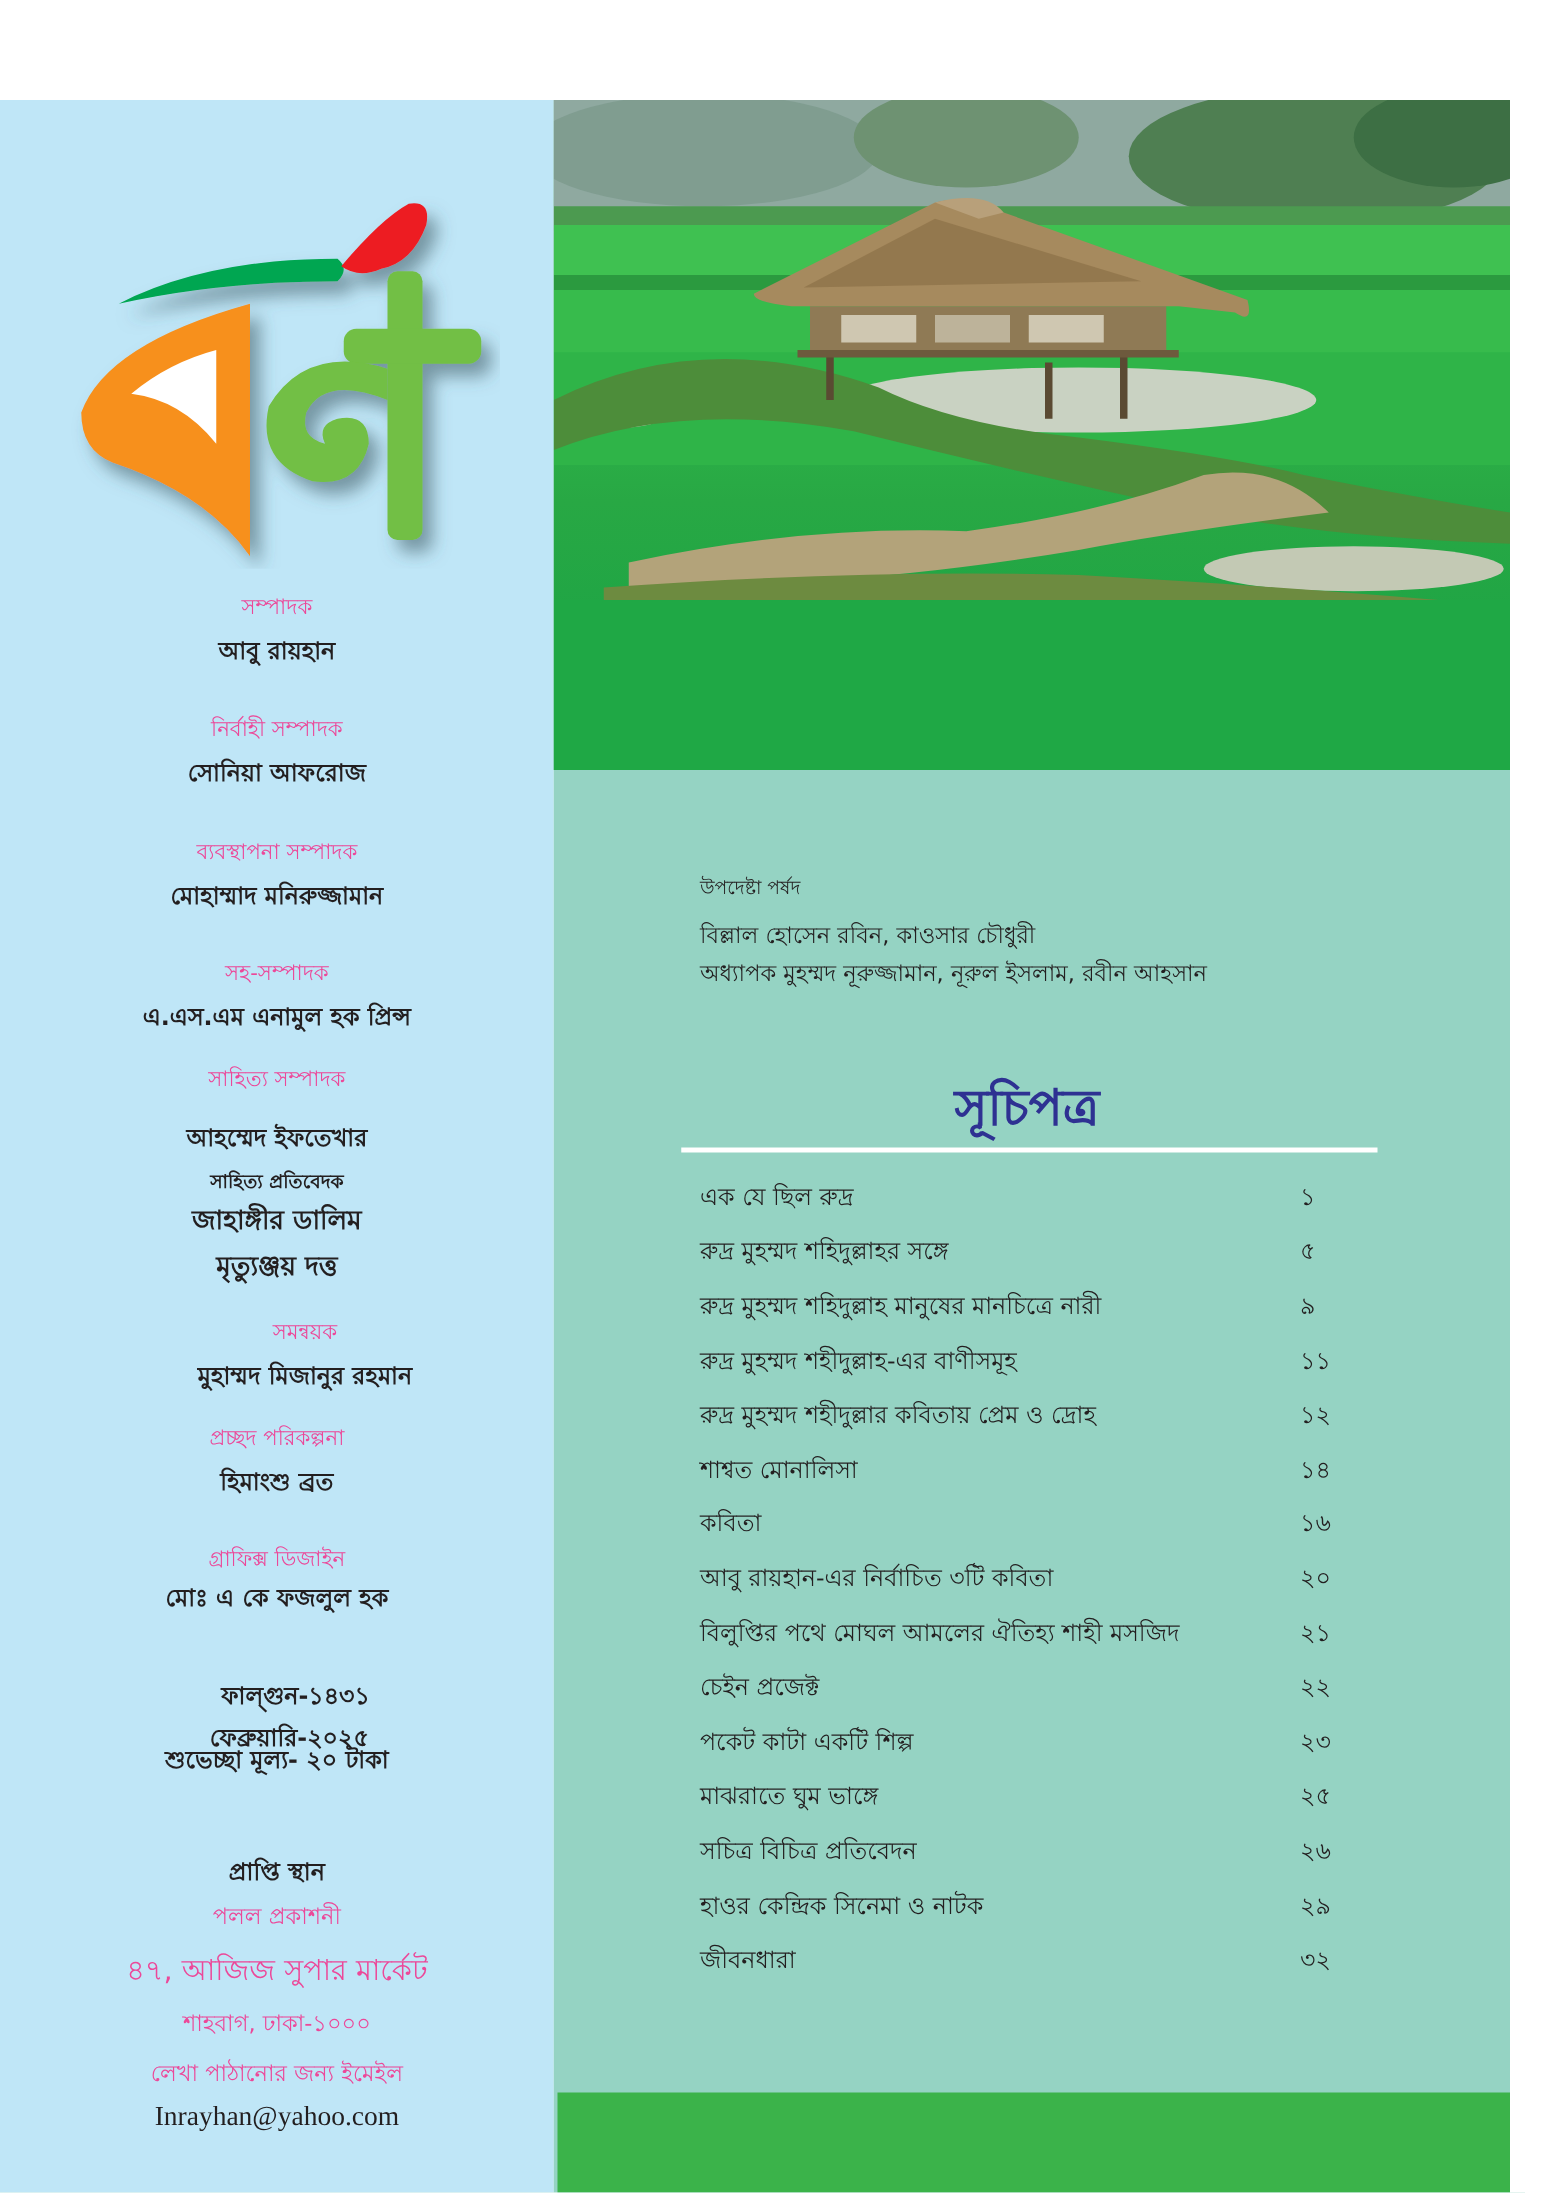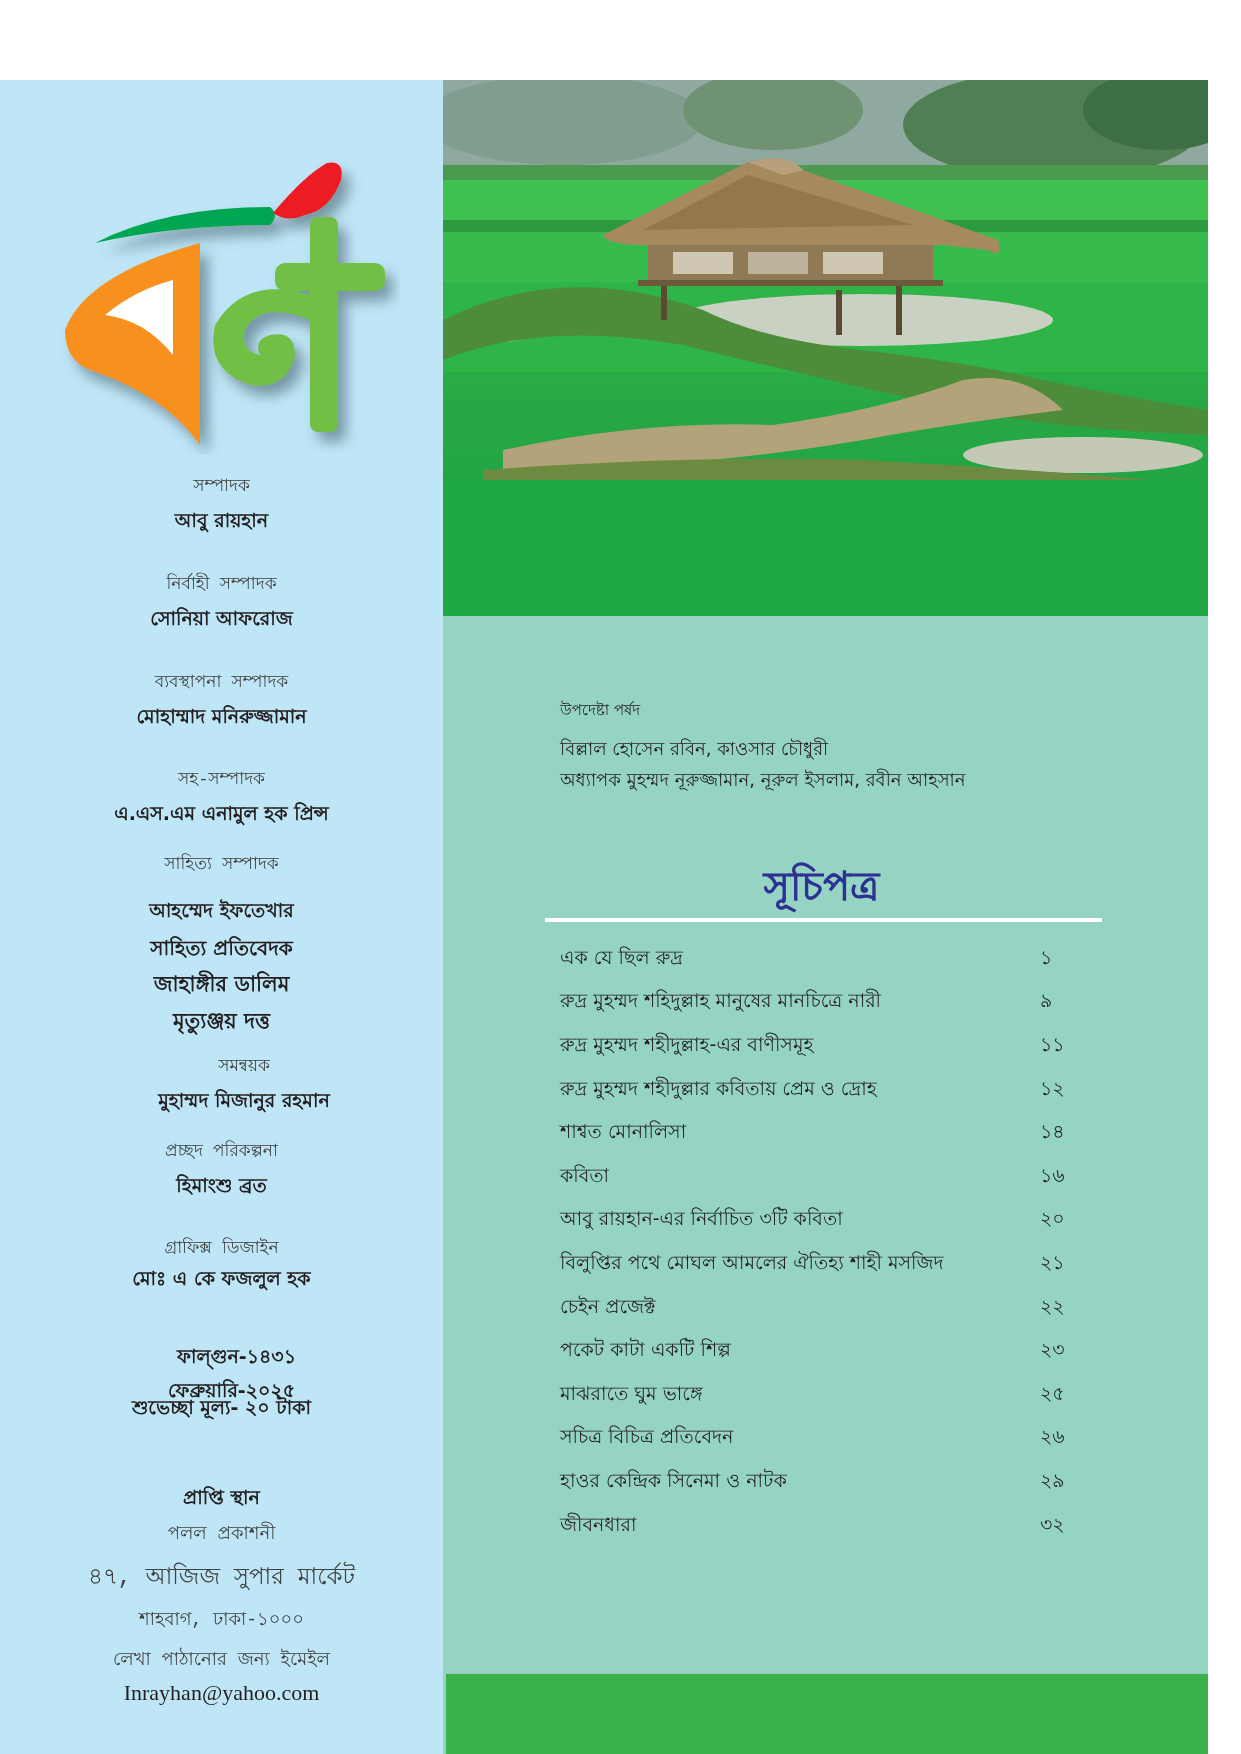--- a/index.html
+++ b/index.html
@@ -21,21 +21,21 @@
   }
   .photo svg { position: absolute; left: 0; top: 0; }
   .green-band {
     position: absolute; left: 446px; top: 1674px; width: 762px; height: 80px;
     background: #3bb34a;
   }
 
   
   .logo { position: absolute; left: 55px; top: 155px; width: 345px; height: 300px; }
   .credit { position: absolute; left: 0; width: 443px; text-align: center; }
-  .role { font-size: 17px; color: #404040; font-family: Liberation Mono, monospace; }
+  .role { font-size: 17px; color: #ec4899; }
   .person { font-size: 19px; font-weight: bold; color: #231f20; }
   .big { font-size: 21px; font-weight: bold; }
   .email { font-family: Liberation Serif, serif; font-size: 22px; }
 
   
   .advisory { position: absolute; left: 560px; top: 698px; width: 620px; }
   .advisory .label { font-size: 15px; margin-bottom: 10px; }
   .advisory .line { font-size: 18px; line-height: 31px; }
 
   .toc-title {
@@ -135,21 +135,21 @@
   </div>
   <div class="credit" style="top:765px;">
     <div class="role">সহ-সম্পাদক</div>
     <div class="person" style="margin-top:6px;">এ.এস.এম এনামুল হক প্রিন্স</div>
   </div>
   <div class="credit" style="top:850px;">
     <div class="role">সাহিত্য সম্পাদক</div>
     <div class="person" style="margin-top:18px;">আহম্মেদ ইফতেখার</div>
   </div>
   <div class="credit" style="top:933px;">
-    <div class="person" style="font-size:20px;">সাহিত্য প্রতিবেদক</div>
+    <div class="person" style="font-size:15px;">সাহিত্য প্রতিবেদক</div>
     <div class="person big" style="margin-top:2px;">জাহাঙ্গীর ডালিম</div>
     <div class="person big" style="margin-top:2px;">মৃত্যুঞ্জয় দত্ত</div>
   </div>
   <div class="credit" style="top:1052px;padding-left:45px;">
     <div class="role">সমন্বয়ক</div>
     <div class="person" style="margin-top:6px;">মুহাম্মদ মিজানুর রহমান</div>
   </div>
   <div class="credit" style="top:1137px;">
     <div class="role">প্রচ্ছদ পরিকল্পনা</div>
     <div class="person" style="margin-top:6px;">হিমাংশু ব্রত</div>
@@ -188,20 +188,24 @@
 
 <div class="toc-title">সূচিপত্র</div>
 <div class="toc-divider"></div>
 
 <div class="toc">
   <div class="toc-row">
       <span>এক যে ছিল রুদ্র</span>
       <span class="page">১</span>
     </div>
   <div class="toc-row">
+      <span>রুদ্র মুহম্মদ শহিদুল্লাহর সঙ্গে</span>
+      <span class="page">৫</span>
+    </div>
+  <div class="toc-row">
       <span>রুদ্র মুহম্মদ শহিদুল্লাহ মানুষের মানচিত্রে নারী</span>
       <span class="page">৯</span>
     </div>
   <div class="toc-row">
       <span>রুদ্র মুহম্মদ শহীদুল্লাহ-এর বাণীসমূহ</span>
       <span class="page">১১</span>
     </div>
   <div class="toc-row">
       <span>রুদ্র মুহম্মদ শহীদুল্লার কবিতায় প্রেম ও দ্রোহ</span>
       <span class="page">১২</span>

